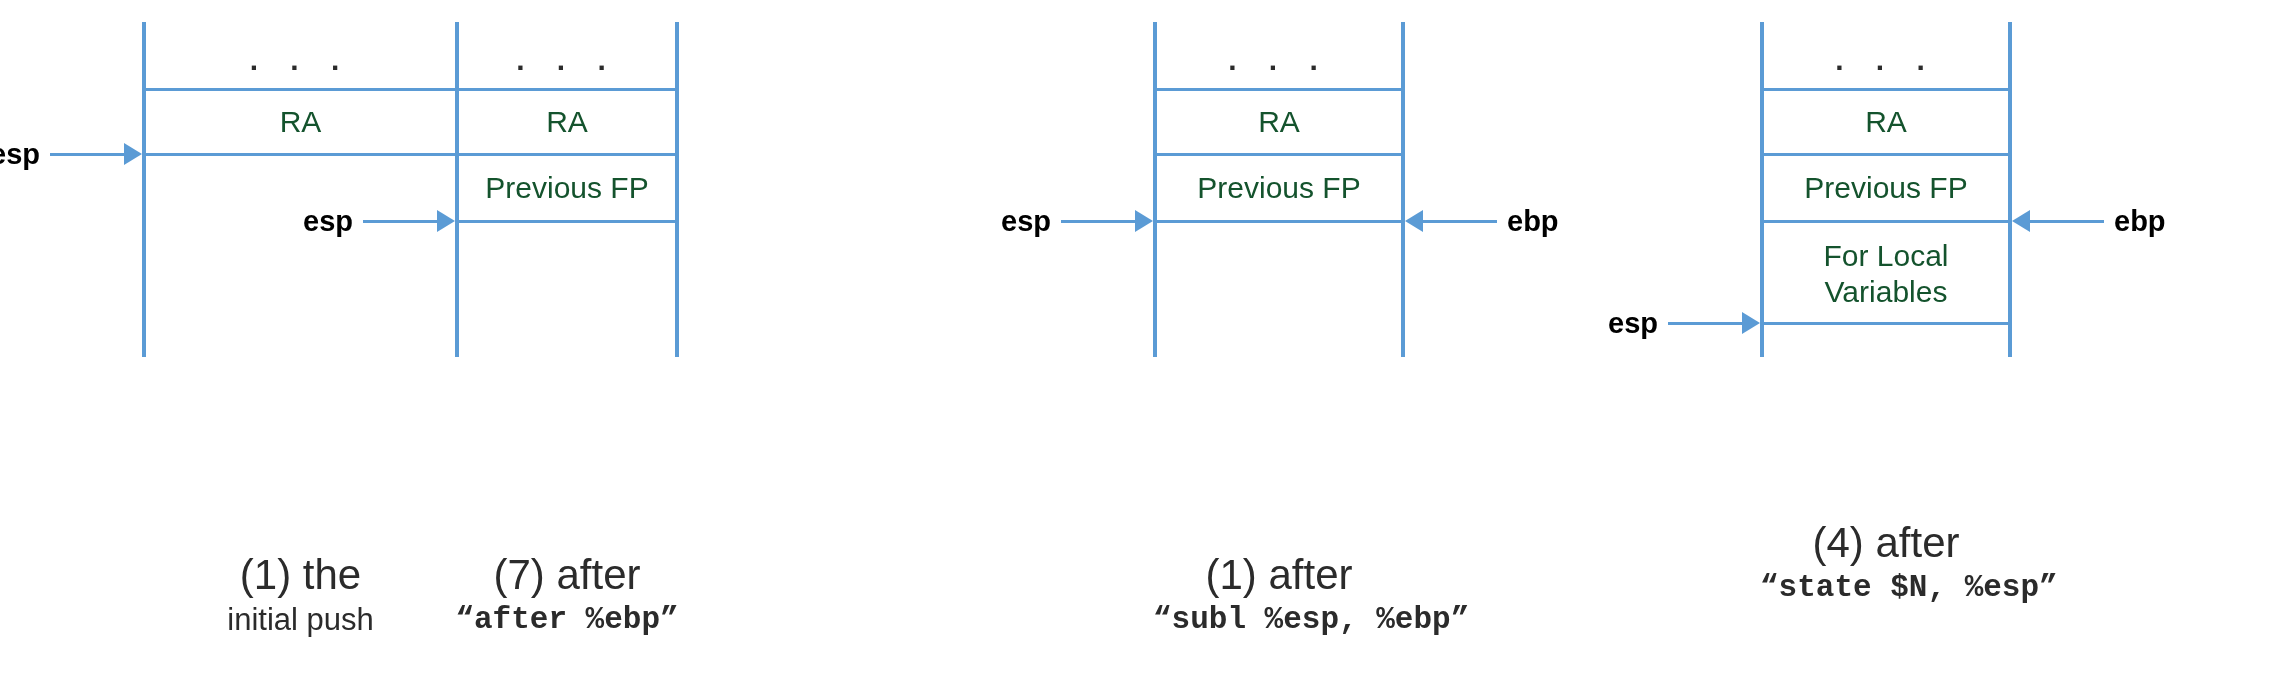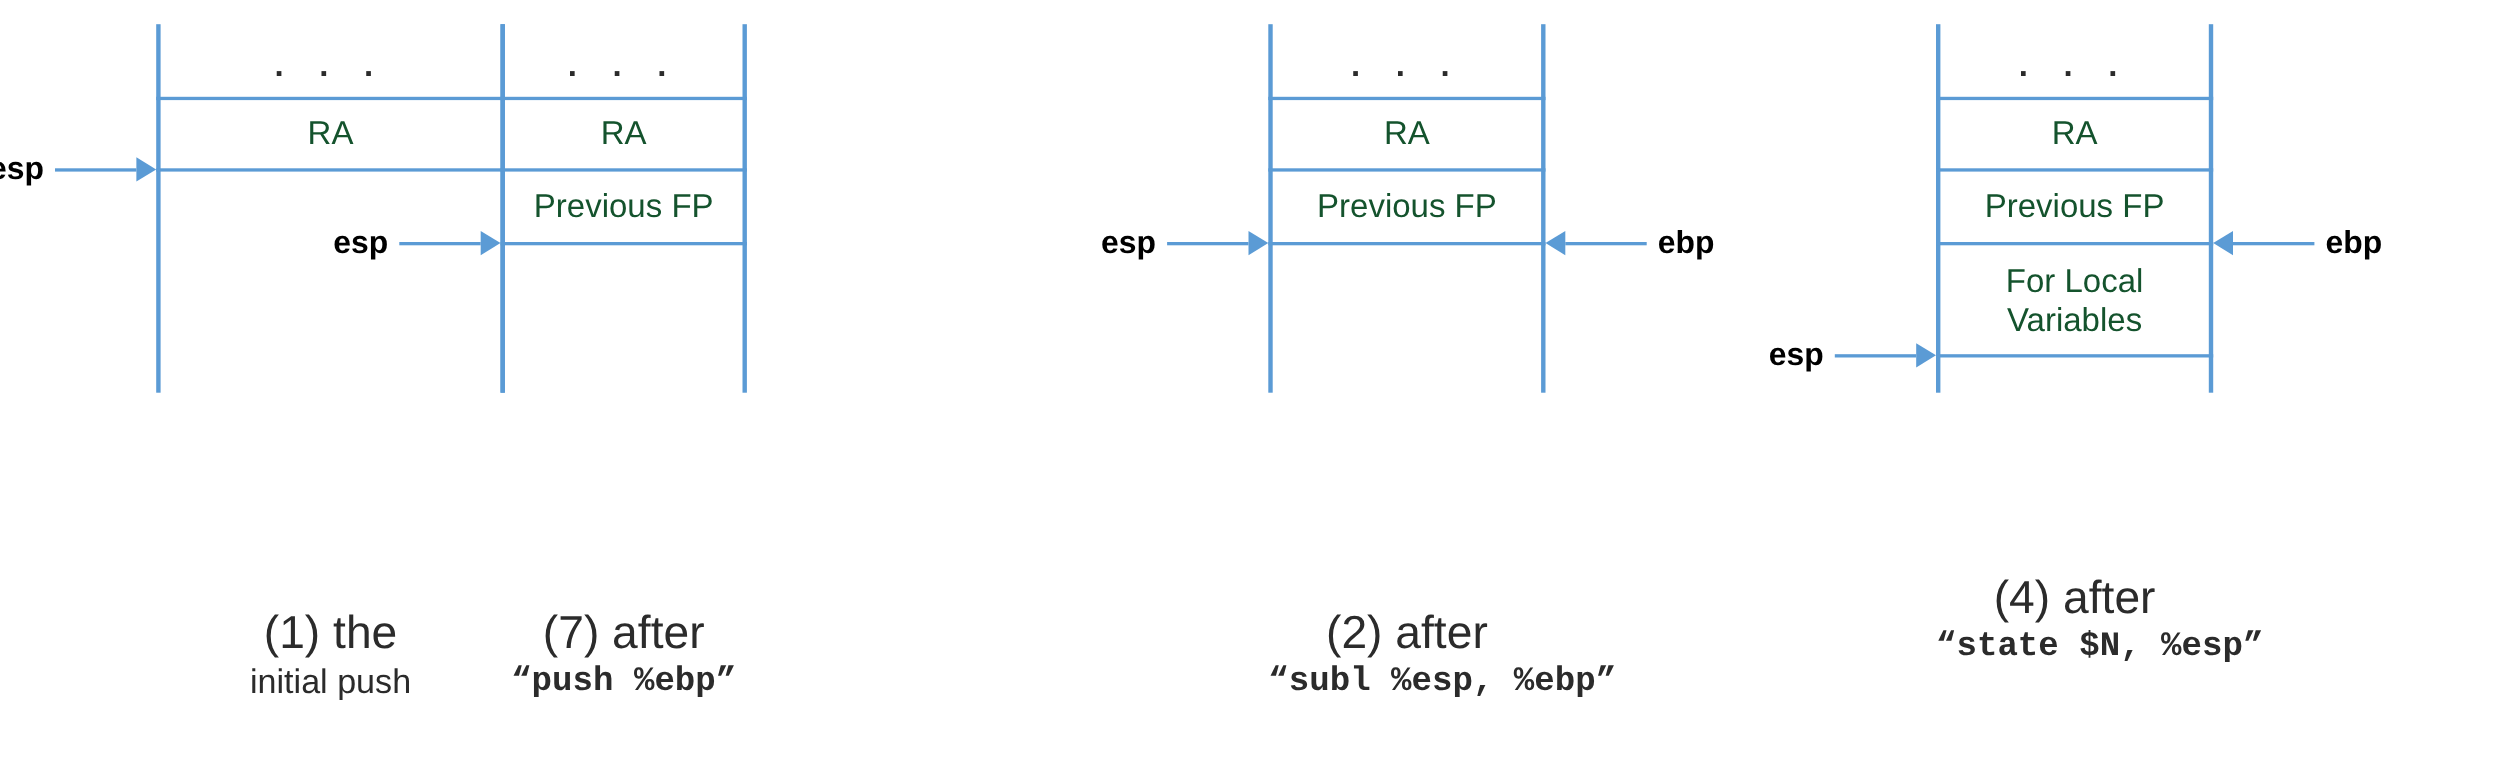--- a/index.html
+++ b/index.html
@@ -64,21 +64,21 @@
       <div class="cell dots" style="top: 42px;">. . .</div>
       <div class="cell" style="top: 104px;">RA</div>
       <div class="cell" style="top: 170px;">Previous FP</div>
       <div class="ptr rightward" style="top: 204px; right: 224px;">
         <span class="lbl">esp</span>
         <span class="shaft" style="width: 74px; background: rgb(91, 155, 213);"></span>
         <span class="head"></span>
       </div>
       <div class="caption" style="top: 553px;">
         <div class="line1">(7) after</div>
-        <div class="line2">“push %ebp”</div>
+        <div class="line2">“after %ebp”</div>
       </div>
     </div>
     <div class="panel" style="left: 1153px; width: 252px;">
       <div class="rail left" style="top: 22px; height: 335px; background: rgb(91, 155, 213);"></div>
       <div class="rail right" style="top: 22px; height: 335px; background: rgb(91, 155, 213);"></div>
       <div class="divider" style="top: 88px; background: rgb(91, 155, 213);"></div>
       <div class="divider" style="top: 153px; background: rgb(91, 155, 213);"></div>
       <div class="divider" style="top: 220px; background: rgb(91, 155, 213);"></div>
       <div class="cell dots" style="top: 42px;">. . .</div>
       <div class="cell" style="top: 104px;">RA</div>
@@ -87,21 +87,21 @@
         <span class="lbl">esp</span>
         <span class="shaft" style="width: 74px; background: rgb(91, 155, 213);"></span>
         <span class="head"></span>
       </div>
       <div class="ptr leftward" style="top: 204px; left: 252px;">
         <span class="head"></span>
         <span class="shaft" style="width: 74px; background: rgb(91, 155, 213);"></span>
         <span class="lbl">ebp</span>
       </div>
       <div class="caption" style="top: 553px;">
-        <div class="line1">(2) after</div>
+        <div class="line1">(1) after</div>
         <div class="line2">“subl %esp, %ebp”</div>
       </div>
     </div>
     <div class="panel" style="left: 1760px; width: 252px;">
       <div class="rail left" style="top: 22px; height: 335px; background: rgb(91, 155, 213);"></div>
       <div class="rail right" style="top: 22px; height: 335px; background: rgb(91, 155, 213);"></div>
       <div class="divider" style="top: 88px; background: rgb(91, 155, 213);"></div>
       <div class="divider" style="top: 153px; background: rgb(91, 155, 213);"></div>
       <div class="divider" style="top: 220px; background: rgb(91, 155, 213);"></div>
       <div class="divider" style="top: 322px; background: rgb(91, 155, 213);"></div>

